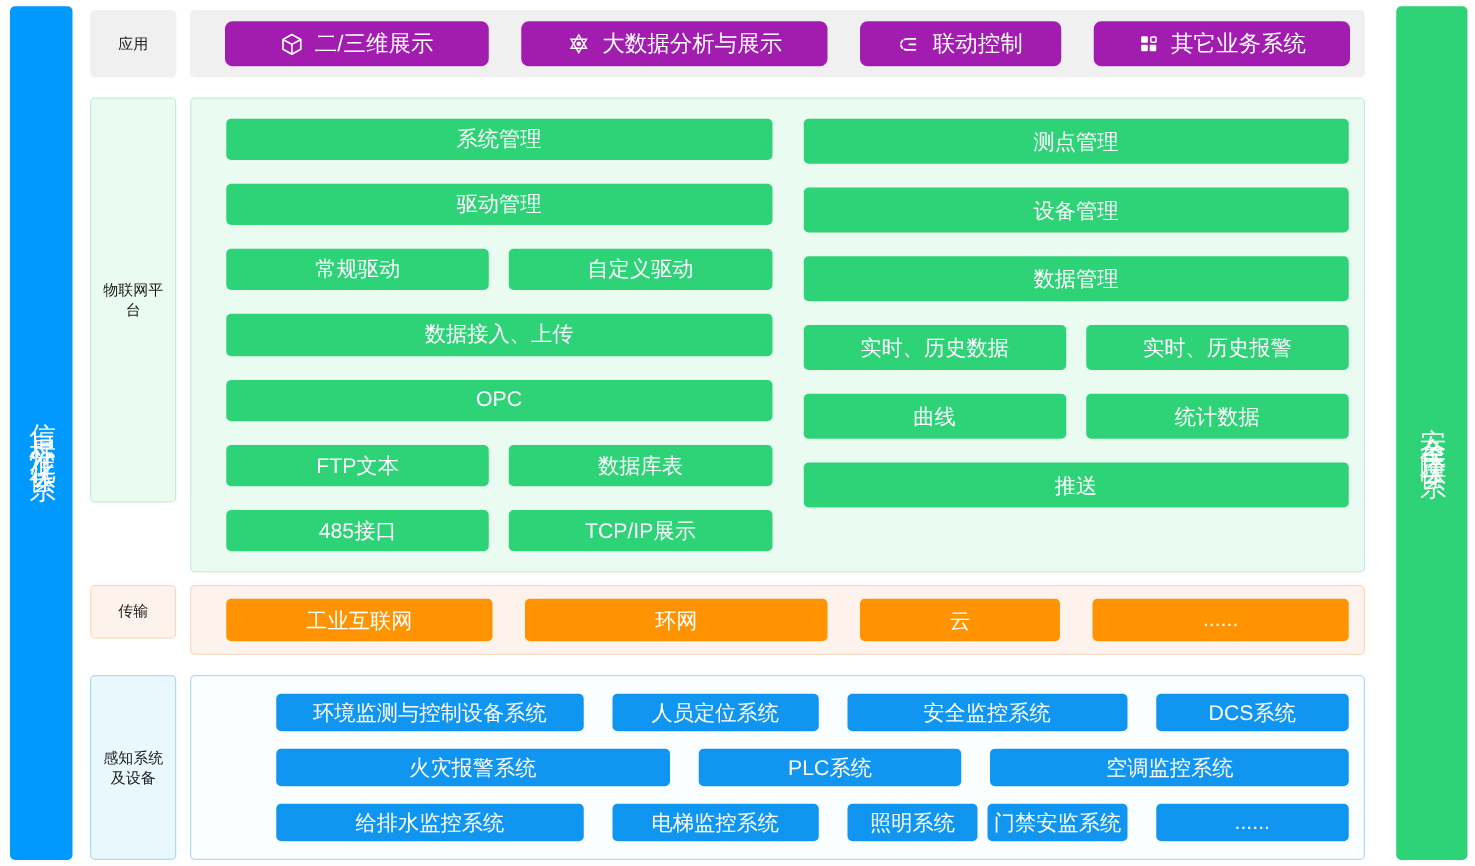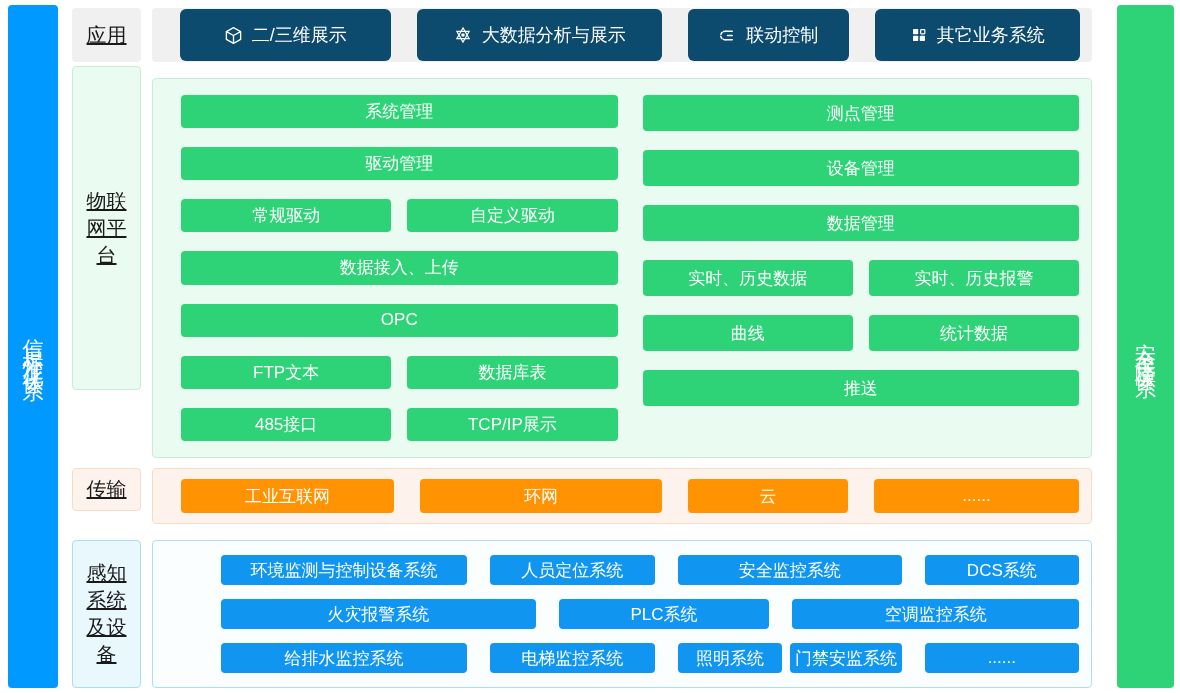--- a/index.html
+++ b/index.html
@@ -10,40 +10,40 @@
   .vbar { position:absolute; top:5px; height:683px; border-radius:4px;
           display:flex; align-items:center; justify-content:center; }
   .vbar-left  { left:8px;    width:50px; background:#0099ff; }
   .vbar-right { left:1117px; width:57px; background:#2fd377; }
   .vbar span { writing-mode:vertical-lr; text-orientation:upright; color:#ffffff;
                font-size:21px; letter-spacing:7px; font-weight:500; }
 
   
   .label-box { position:absolute; left:72px; width:69px; border-radius:4px;
                display:flex; align-items:center; justify-content:center; text-align:center;
-               font-size:20px; color:#1a1a1a; line-height:1.35; padding:4px;text-decoration:underline; }
+               font-size:12px; color:#1a1a1a; line-height:1.35; padding:4px; }
   .lb-app   { top:8px;   height:54px;  background:#f0f0f0; }
-  .lb-iot   { top:66px;  height:324px; background:#eafbf1; border:1px solid #c7edd8; }
+  .lb-iot   { top:78px;  height:324px; background:#eafbf1; border:1px solid #c7edd8; }
   .lb-trans { top:468px; height:43px;  background:#fdf3ec; border:1px solid #f6dcc6; }
   .lb-perc  { top:540px; height:148px; background:#e9f8fd; border:1px solid #a9dff0; }
 
   
   .container { position:absolute; left:152px; width:940px; border-radius:4px; }
   .c-app   { top:8px;   height:54px;  background:#f0f0f0;
              display:flex; align-items:center; gap:26px; padding:0 12px 0 28px; }
   .c-iot   { top:78px;  height:380px; background:#eafbf1; border:1px solid #c7edd8;
              display:flex; gap:25px; padding:16px 12px 16px 28px; }
   .c-trans { top:468px; height:56px;  background:#fdf3ec; border:1px solid #f6dcc6;
              display:flex; align-items:center; gap:26px; padding:0 12px 0 28px; }
   .c-perc  { top:540px; height:148px; background:#fbfeff; border:1px solid #a9dff0;
              display:flex; flex-direction:column; justify-content:center; gap:14px;
              padding:14px 12px 14px 28px; }
 
   
-  .kbtn { height:52px; background:#0c4a6e; color:#ffffff; border-radius:6px;
+  .kbtn { height:36px; background:#a21caf; color:#ffffff; border-radius:6px;
           display:flex; align-items:center; justify-content:center; gap:9px;
           font-size:18px; cursor:pointer; flex-basis:0;text-align:center; }
   .kbtn svg { display:block; }
 
   
   .iot-col { flex:1; display:flex; flex-direction:column; gap:19px; }
   .iot-row { display:flex; gap:16px; height:36px; }
   .gbtn { flex:1; background:#2fd377; border-radius:4px; color:#ffffff; font-size:17px;
           display:flex; align-items:center; justify-content:center; cursor:pointer; }
 

